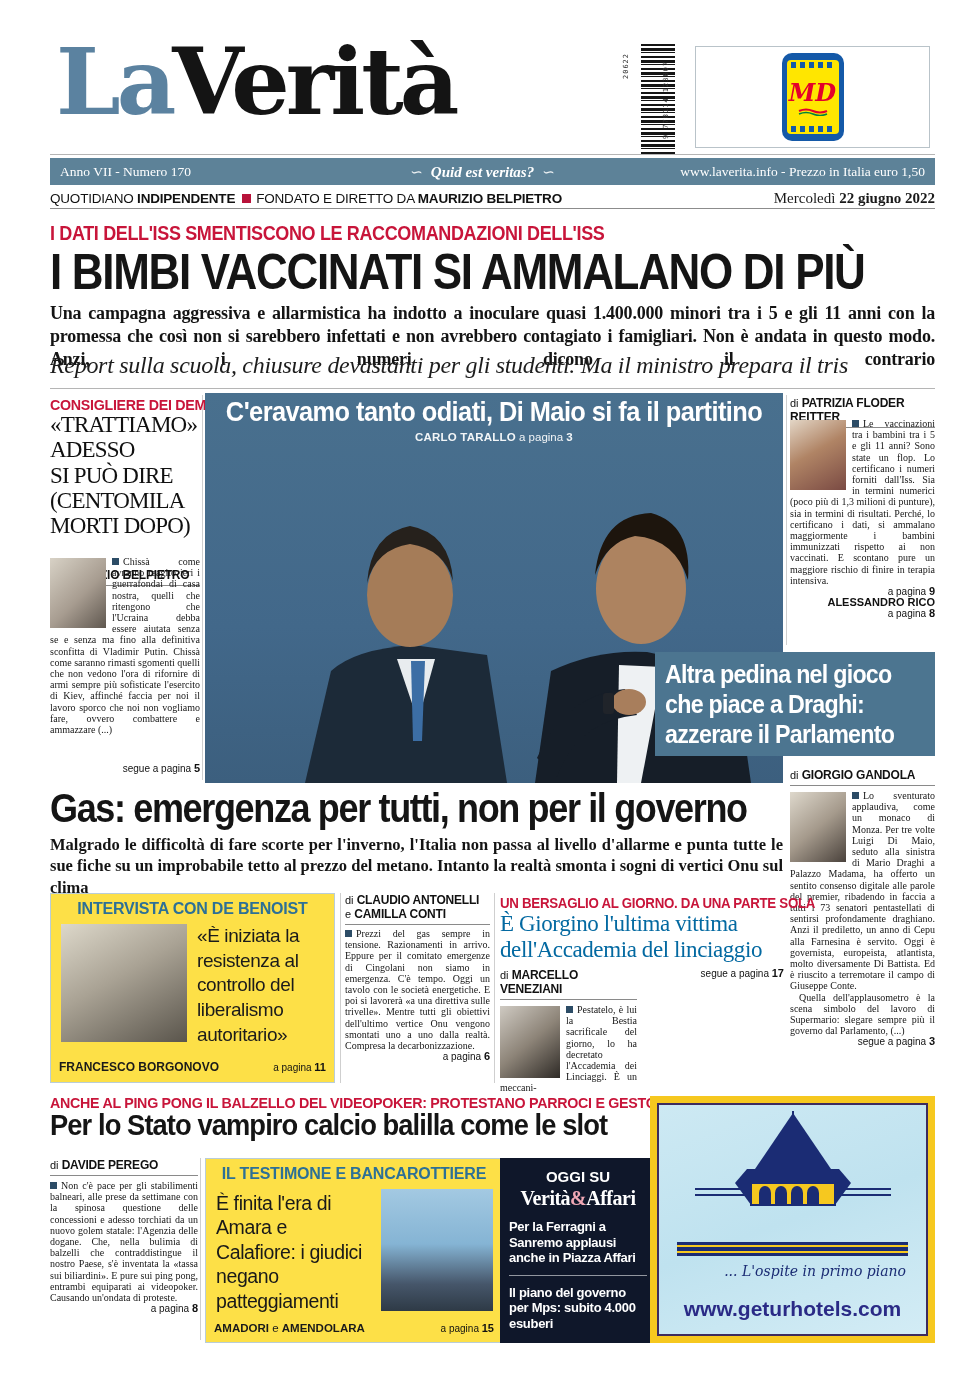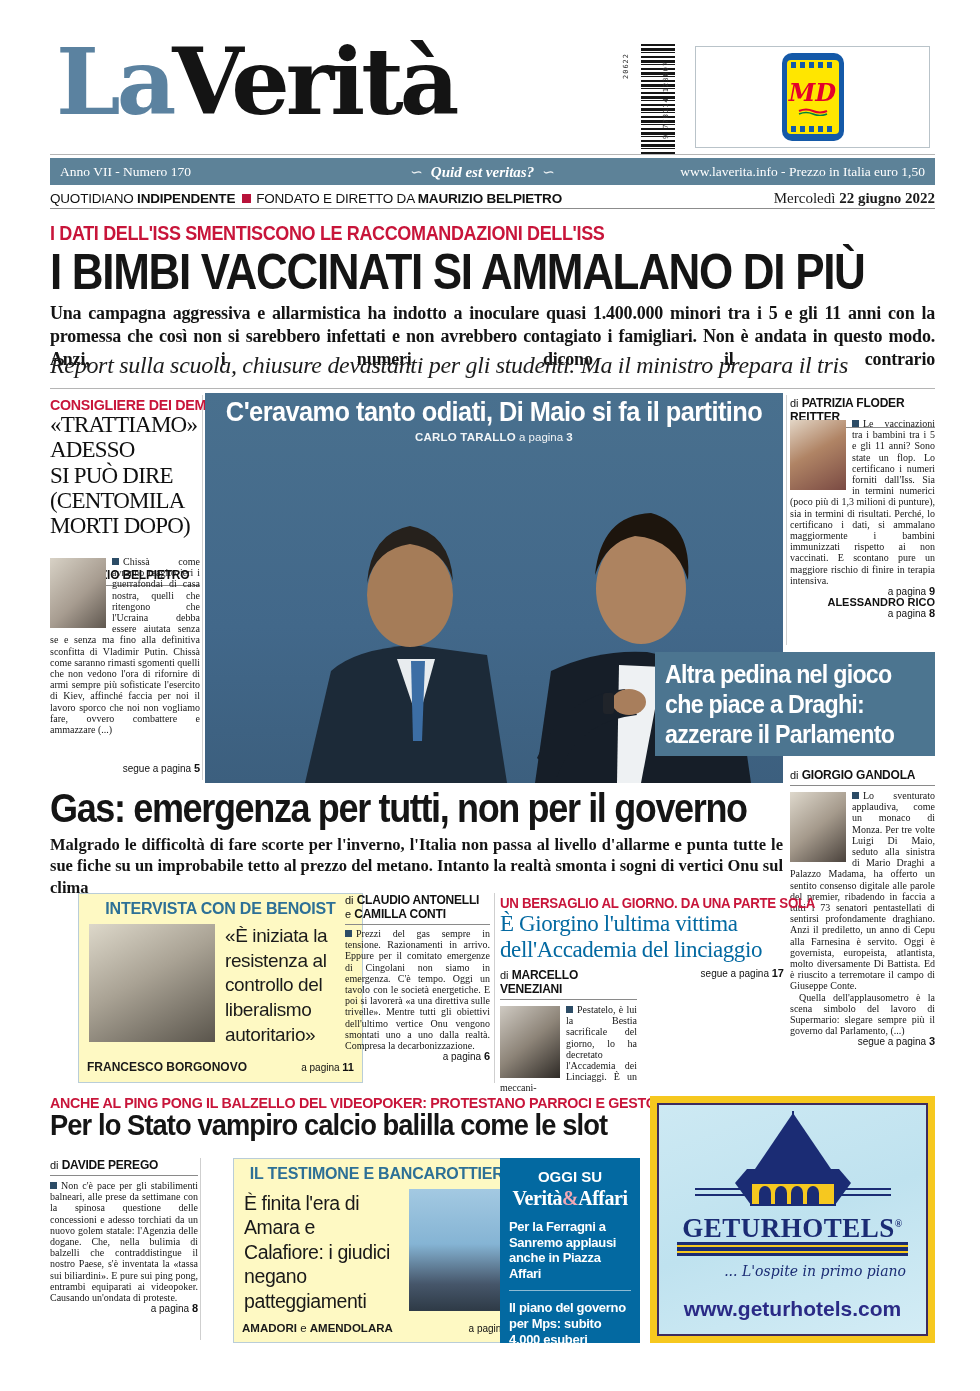--- a/index.html
+++ b/index.html
@@ -114,21 +114,21 @@
   .indent { text-indent:9px; }
 
   
   .gas-head { left:50px; top:786px; width:740px; font-family:"Liberation Sans", sans-serif;
     font-weight:bold; font-size:40px; color:#151515; letter-spacing:-1.5px; white-space:nowrap;
     transform:scaleX(0.9); transform-origin:left; }
   .gas-deck { left:50px; top:834px; width:733px; font-family:"Liberation Serif", serif; font-weight:bold;
     font-size:16.5px; line-height:1.3; text-align:justify; text-align-last:justify; color:#141414;}
 
   
-  .bluebox { background:#fef9c3; border:1px solid #b9cdd8;margin-left:28px; }
+  .bluebox { background:#fde047; border:1px solid #b9cdd8; }
   .iv-box { left:50px; top:893px; width:285px; height:190px; padding:6px 8px; }
   .box-title { text-align:center; font-family:"Liberation Sans", sans-serif; font-weight:bold;
     color:#2d7096; font-size:16px; letter-spacing:-0.2px; }
   .iv-photo { position:absolute; left:10px; top:30px; width:126px; height:118px;
     background:linear-gradient(150deg,#ddd8ca 0%,#a9a294 45%,#5a554c 100%); }
   .iv-quote { position:absolute; left:146px; top:30px; width:132px;
     font-family:"Liberation Sans", sans-serif; font-size:19px; line-height:1.3; color:#1b1b1b; letter-spacing:-0.4px;}
   .iv-foot { position:absolute; left:8px; right:8px; bottom:8px; display:flex; justify-content:space-between;
     align-items:baseline; font-family:"Liberation Sans", sans-serif; }
   .iv-author { font-weight:bold; font-size:12px; }
@@ -156,21 +156,21 @@
   .tm-box { left:205px; top:1158px; width:298px; height:185px; padding:6px 8px; }
   .tm-quote { position:absolute; left:10px; top:32px; width:148px; font-family:"Liberation Sans", sans-serif;
     font-size:19.5px; line-height:1.25; color:#191919; letter-spacing:-0.4px; }
   .tm-photo { position:absolute; right:9px; top:30px; width:112px; height:122px;
     background:linear-gradient(180deg,#a3c9e2 0%,#85b4d4 45%,#46566a 78%,#2e3a46 100%); }
   .tm-foot { position:absolute; left:8px; right:8px; bottom:8px; display:flex; justify-content:space-between;
     align-items:baseline; font-family:"Liberation Sans", sans-serif; }
   .tm-authors { font-weight:bold; font-size:11.5px; }
   .tm-authors .jn { font-weight:normal; }
 
-  .va-box { left:500px; top:1158px; width:140px; height:185px; background:#0369a1; color:#fff; padding:10px 9px; }
+  .va-box { left:500px; top:1158px; width:156px; height:185px; background:#0f172a; color:#fff; padding:10px 9px; }
   .va-kicker { text-align:center; font-family:"Liberation Sans", sans-serif; font-weight:bold; font-size:15px; }
   .va-title { text-align:center; font-family:"Liberation Serif", serif; font-weight:bold; font-size:20px;
     margin-top:2px; letter-spacing:-0.5px; white-space:nowrap;}
   .va-title .amp { color:#f0a8b5; }
   .va-item { font-family:"Liberation Sans", sans-serif; font-weight:bold; font-size:13px; line-height:1.2;
     margin-top:9px; letter-spacing:-0.3px;}
   .va-div { height:1px; background:rgba(255,255,255,.55); margin-top:9px; }
 
   .ad-box { left:650px; top:1096px; width:285px; height:247px; background:#f6c81f; padding:7px; }
   .ad-inner { width:100%; height:100%; border:2px solid #3d2b5e; outline:1px solid #f6c81f;
@@ -407,20 +407,19 @@
         <polygon points="54,58 146,58 158,72 42,72" fill="#1b2c74"></polygon>
         <rect x="58" y="72" width="84" height="22" fill="#f6c81f" stroke="#1b2c74" stroke-width="2"></rect>
         <path d="M66,94 v-12 a6,7 0 0 1 12,0 v12 Z M82,94 v-12 a6,7 0 0 1 12,0 v12 Z M98,94 v-12 a6,7 0 0 1 12,0 v12 Z M114,94 v-12 a6,7 0 0 1 12,0 v12 Z" fill="#1b2c74"></path>
         <polygon points="42,72 58,94 58,72" fill="#1b2c74"></polygon>
         <polygon points="158,72 142,94 142,72" fill="#1b2c74"></polygon>
         <line x1="2" y1="78" x2="56" y2="78" stroke="#1b2c74" stroke-width="2"></line>
         <line x1="2" y1="84" x2="56" y2="84" stroke="#1b2c74" stroke-width="2"></line>
         <line x1="144" y1="78" x2="198" y2="78" stroke="#1b2c74" stroke-width="2"></line>
         <line x1="144" y1="84" x2="198" y2="84" stroke="#1b2c74" stroke-width="2"></line>
       </svg>
-      <div class="ad-brand"><span>GETURHOTELS</span><sup>®</sup></div>
       <div class="ad-bar"></div>
       <div class="ad-tag">... L'ospite in primo piano</div>
       <div class="ad-url">www.geturhotels.com</div>
     </div>
   </div>
 
 </div>
 
 </body></html>

